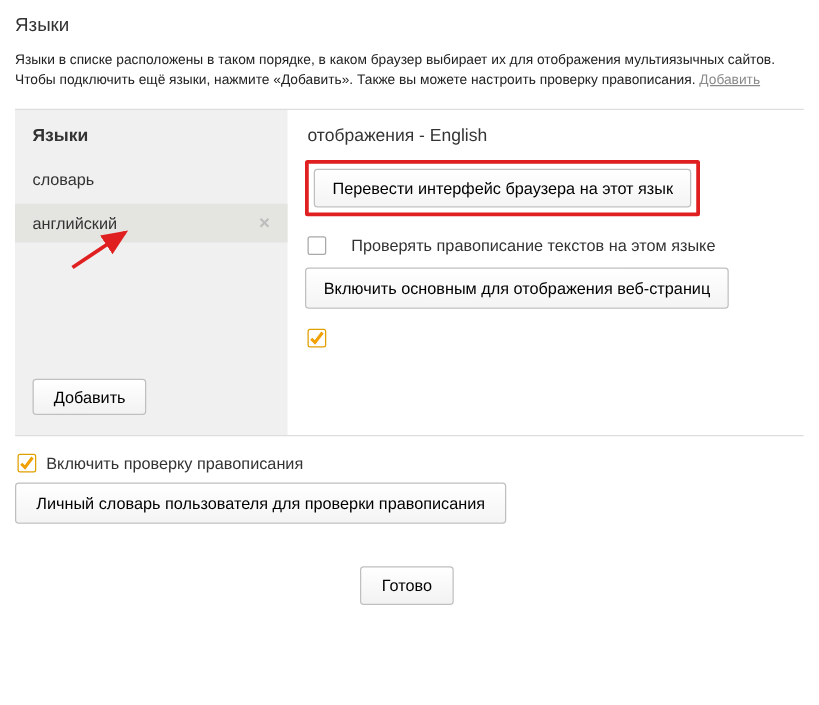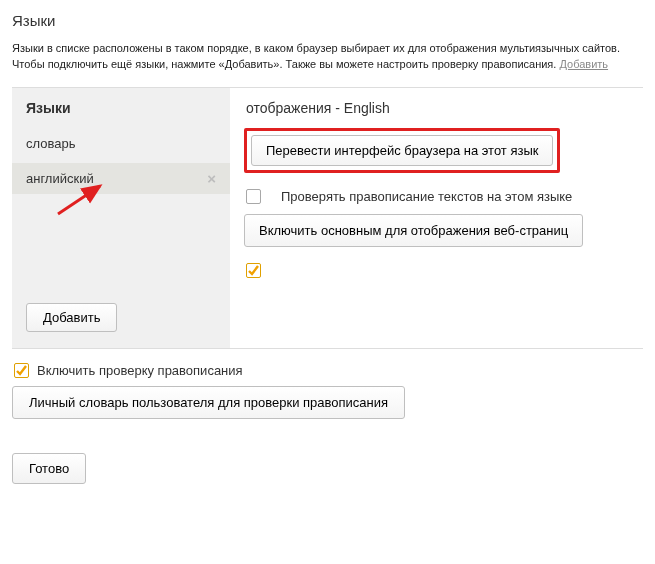--- a/index.html
+++ b/index.html
@@ -148,21 +148,21 @@
     padding: 8px 16px;
     font-size: 13px;
     background: linear-gradient(#ffffff, #f4f4f4);
     border: 1px solid #bfbfbf;
     border-radius: 3px;
     cursor: pointer;
     text-align: right;
   }
   .footer {
     display: flex;
-    justify-content: flex-start;
+    justify-content: center;
     margin-top: 34px;
     padding-right: 4px;
   }
   .done-btn {
     padding: 7px 16px;
     font-size: 13px;
     background: linear-gradient(#ffffff, #f2f2f2);
     border: 1px solid #bfbfbf;
     border-radius: 3px;
     cursor: pointer;

